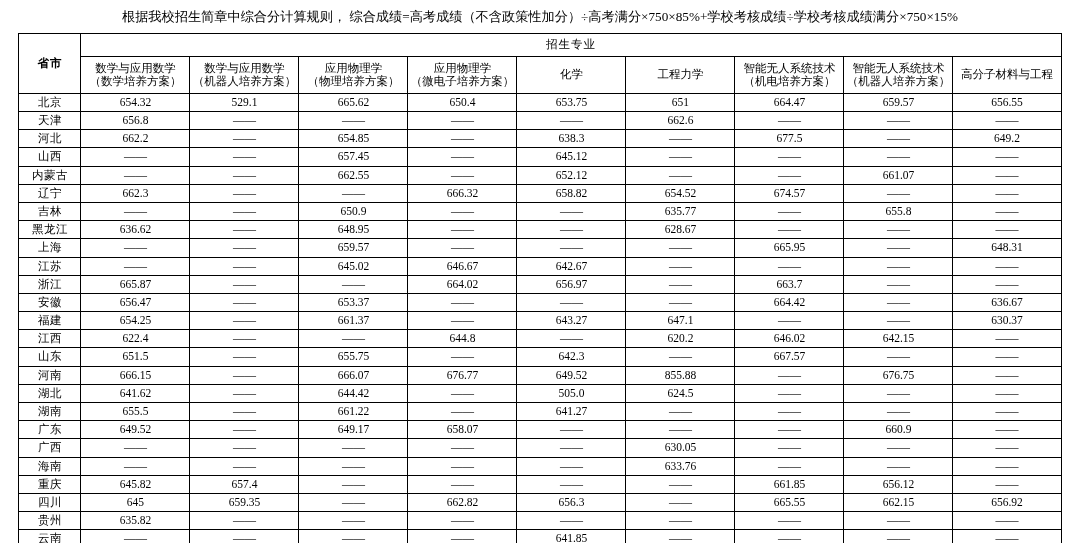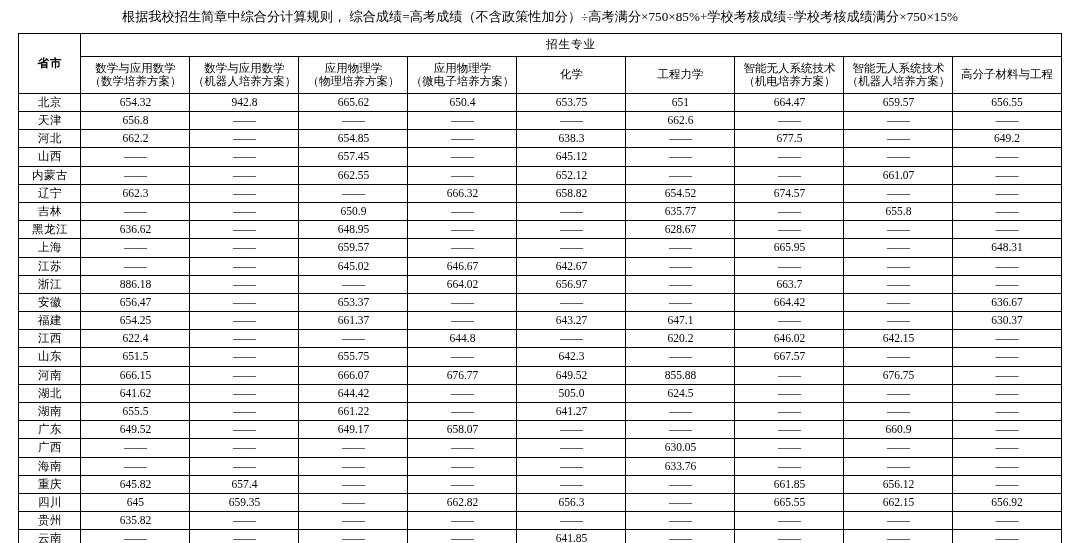--- a/index.html
+++ b/index.html
@@ -137,21 +137,21 @@
         <th class="major-head">
           <span class="l1">高分子材料与工程</span>
           <span class="l2"></span>
         </th>
       </tr>
     </thead>
     <tbody id="table-body">
         <tr>
           <td class="prov">北京</td>
           <td class="val">654.32</td>
-          <td class="val">942.8</td>
+          <td class="val">529.1</td>
           <td class="val">665.62</td>
           <td class="val">650.4</td>
           <td class="val">653.75</td>
           <td class="val">651</td>
           <td class="val">664.47</td>
           <td class="val">659.57</td>
           <td class="val">656.55</td>
         </tr>
         <tr>
           <td class="prov">天津</td>
@@ -256,21 +256,21 @@
           <td class="val">645.02</td>
           <td class="val">646.67</td>
           <td class="val">642.67</td>
           <td class="val dash-cell">——</td>
           <td class="val dash-cell">——</td>
           <td class="val dash-cell">——</td>
           <td class="val dash-cell">——</td>
         </tr>
         <tr>
           <td class="prov">浙江</td>
-          <td class="val">886.18</td>
+          <td class="val">665.87</td>
           <td class="val dash-cell">——</td>
           <td class="val dash-cell">——</td>
           <td class="val">664.02</td>
           <td class="val">656.97</td>
           <td class="val dash-cell">——</td>
           <td class="val">663.7</td>
           <td class="val dash-cell">——</td>
           <td class="val dash-cell">——</td>
         </tr>
         <tr>

